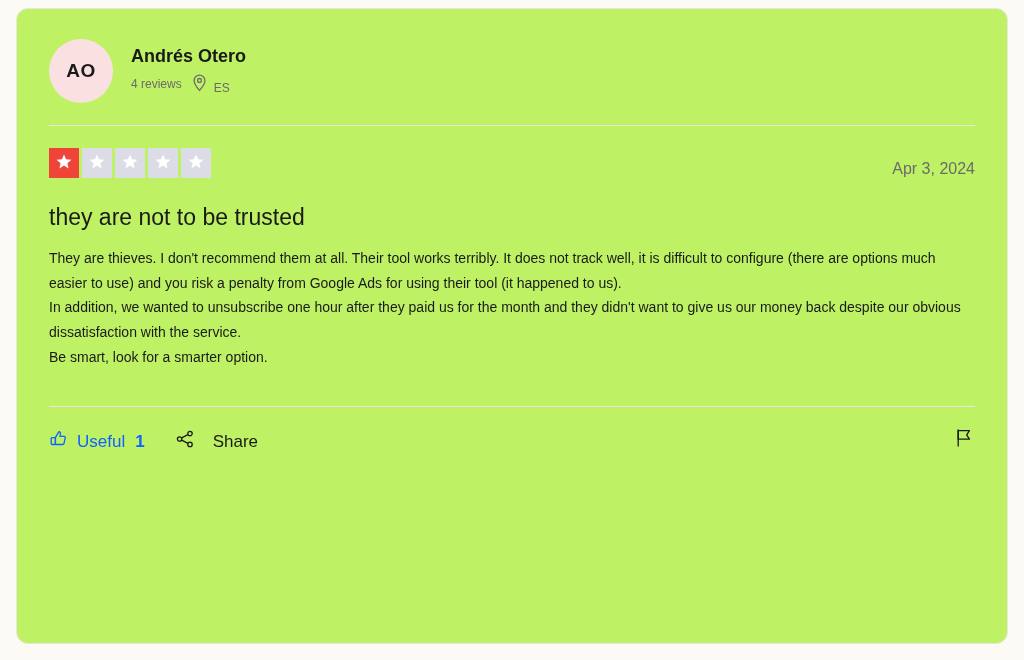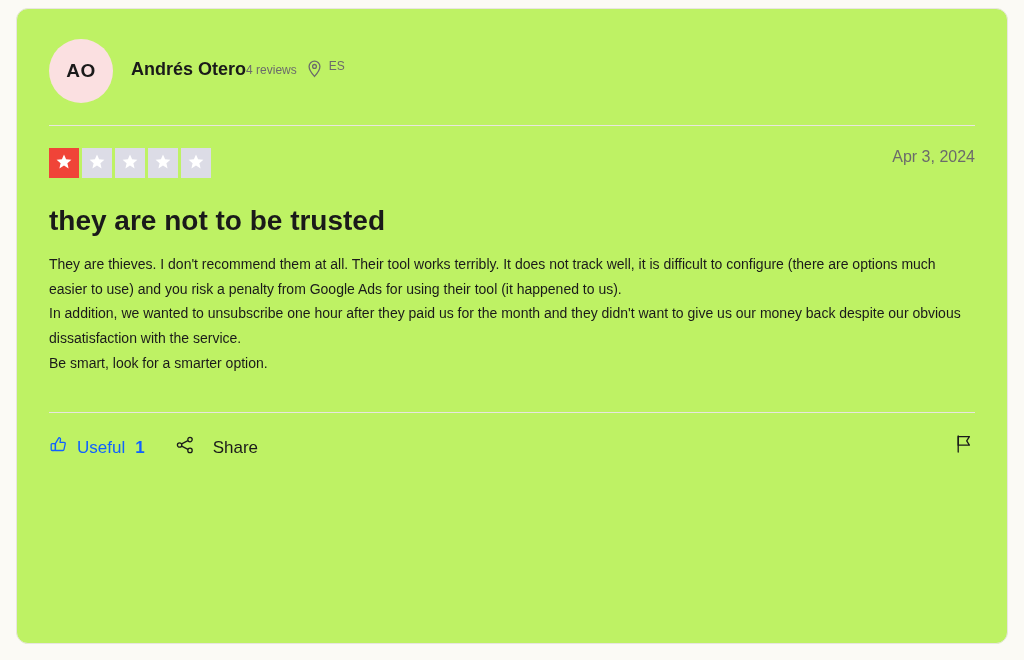--- a/index.html
+++ b/index.html
@@ -41,50 +41,51 @@
     font-size: 19px;
     font-weight: bold;
     display: flex;
     align-items: center;
     justify-content: center;
     letter-spacing: .5px;
     flex: none;
   }
   .consumer-info {
     display: flex;
-    flex-direction: row;
+    flex-direction: column;
+    gap: 7px;
   }
   .consumer-name {
     font-size: 18px;
     font-weight: bold;
     color: #1a1a1a;
     line-height: 1.1;
   }
   .consumer-meta {
     display: flex;
     align-items: center;
     gap: 10px;
     font-size: 12px;
     color: #6b6b6b;
     line-height: 1.1;
   }
   .consumer-meta .country {
     display: flex;
-    align-items: flex-start;
+    align-items: flex-end;
     gap: 7px;
   }
   .divider {
     height: 1px;
     background: #e8e6e0;
     width: 100%;
   }
   
   .rating-row {
     display: flex;
-    align-items: flex-start;
+    align-items: flex-end;
     justify-content: space-between;
     padding: 22px 0 4px 0;
   }
   .stars {
     display: flex;
     gap: 3px;
   }
   .star {
     width: 30px;
     height: 30px;
@@ -92,22 +93,22 @@
     align-items: center;
     justify-content: center;
   }
   .star svg { display: block; }
   .review-date {
     font-size: 16px;
     color: #6b6b6b;
   }
   
   .review-title {
-    font-size: 28px;
-    font-weight: bold;
+    font-size: 23px;
+    font-weight: normal;
     color: #1a1a1a;
     margin: 22px 0 0 0;
     line-height: 1.2;
   }
   .review-text {
     font-size: 14px;
     color: #1a1a1a;
     line-height: 1.78;
     margin: 14px 0 0 0;
     max-width: 935px;

